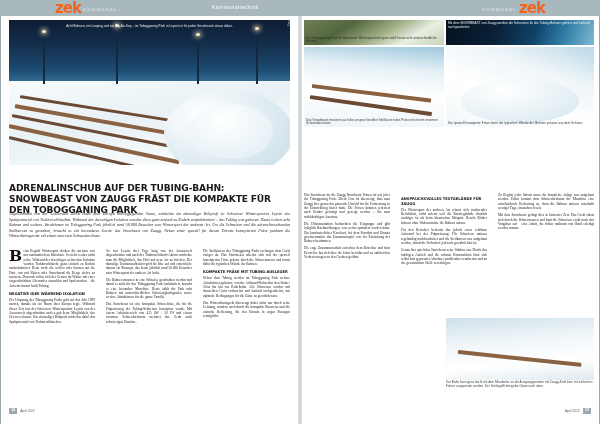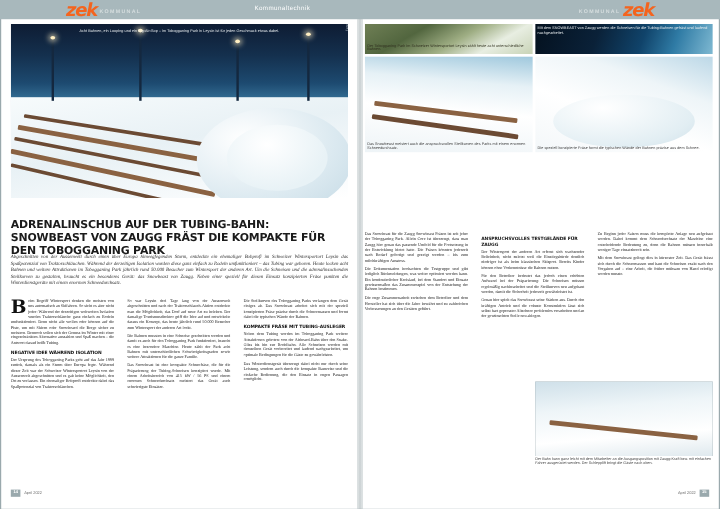--- a/index.html
+++ b/index.html
@@ -13,21 +13,21 @@
 
   
   .hdr{position:absolute;top:0;left:0;width:600px;height:16px;background:#a8b8bc;}
   .hdr-page{position:absolute;top:0;height:16px;width:299px;}
   .hdr-left{left:0;}
   .hdr-right{left:301px;}
 
   .logo{position:absolute;top:1px;display:flex;align-items:baseline;}
   .logo .zek{
     font-family:"DejaVu Sans",sans-serif;
-    font-weight:bold;font-style:italic;
+    font-weight:bold;
     font-size:15px;line-height:14px;color:#f4641e;letter-spacing:-1px;
   }
   .logo .kom{
     font-size:4.4px;letter-spacing:1.1px;font-weight:bold;
     color:#d6dedf;margin-left:2px;position:relative;top:-2px;
   }
   .logo-left{left:55px;}
   .logo-right{right:55px;flex-direction:row-reverse;}
   .logo-right .kom{margin-left:0;margin-right:2px;}
 

